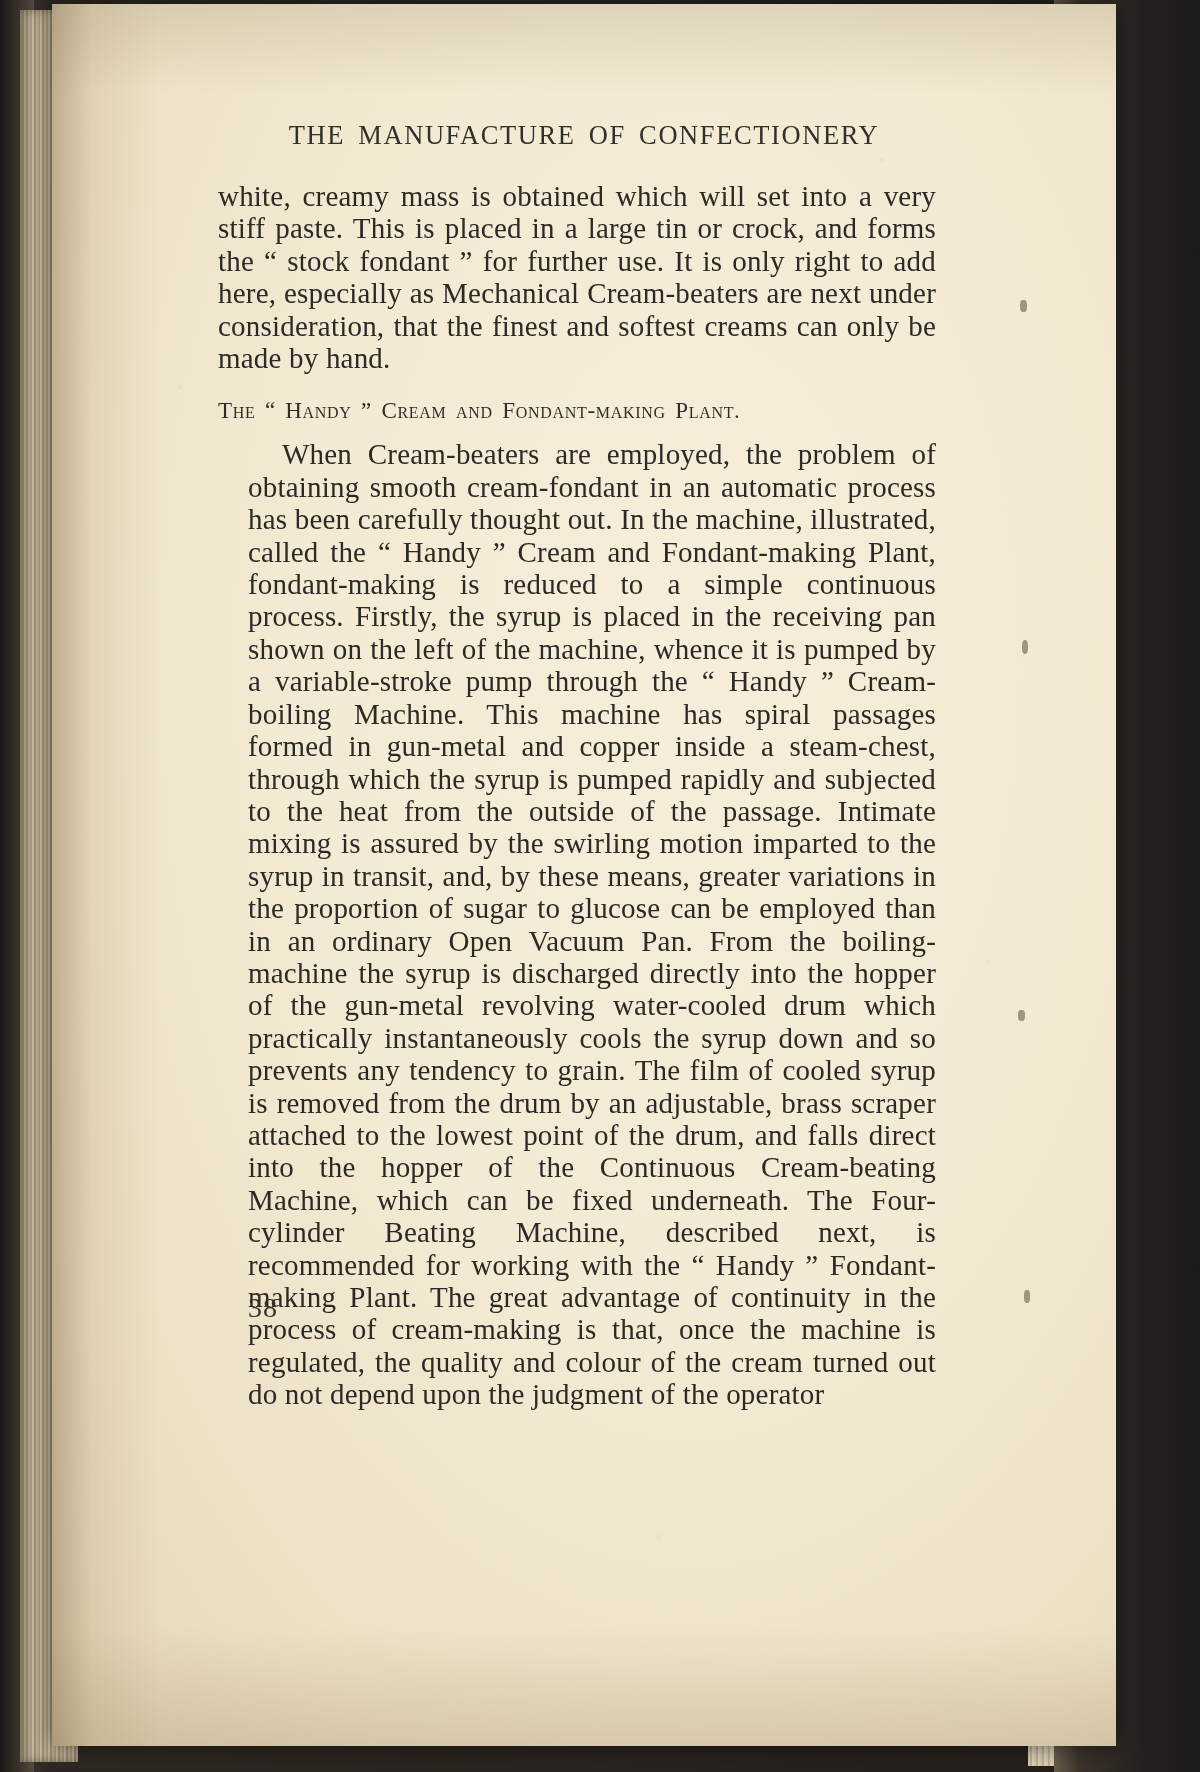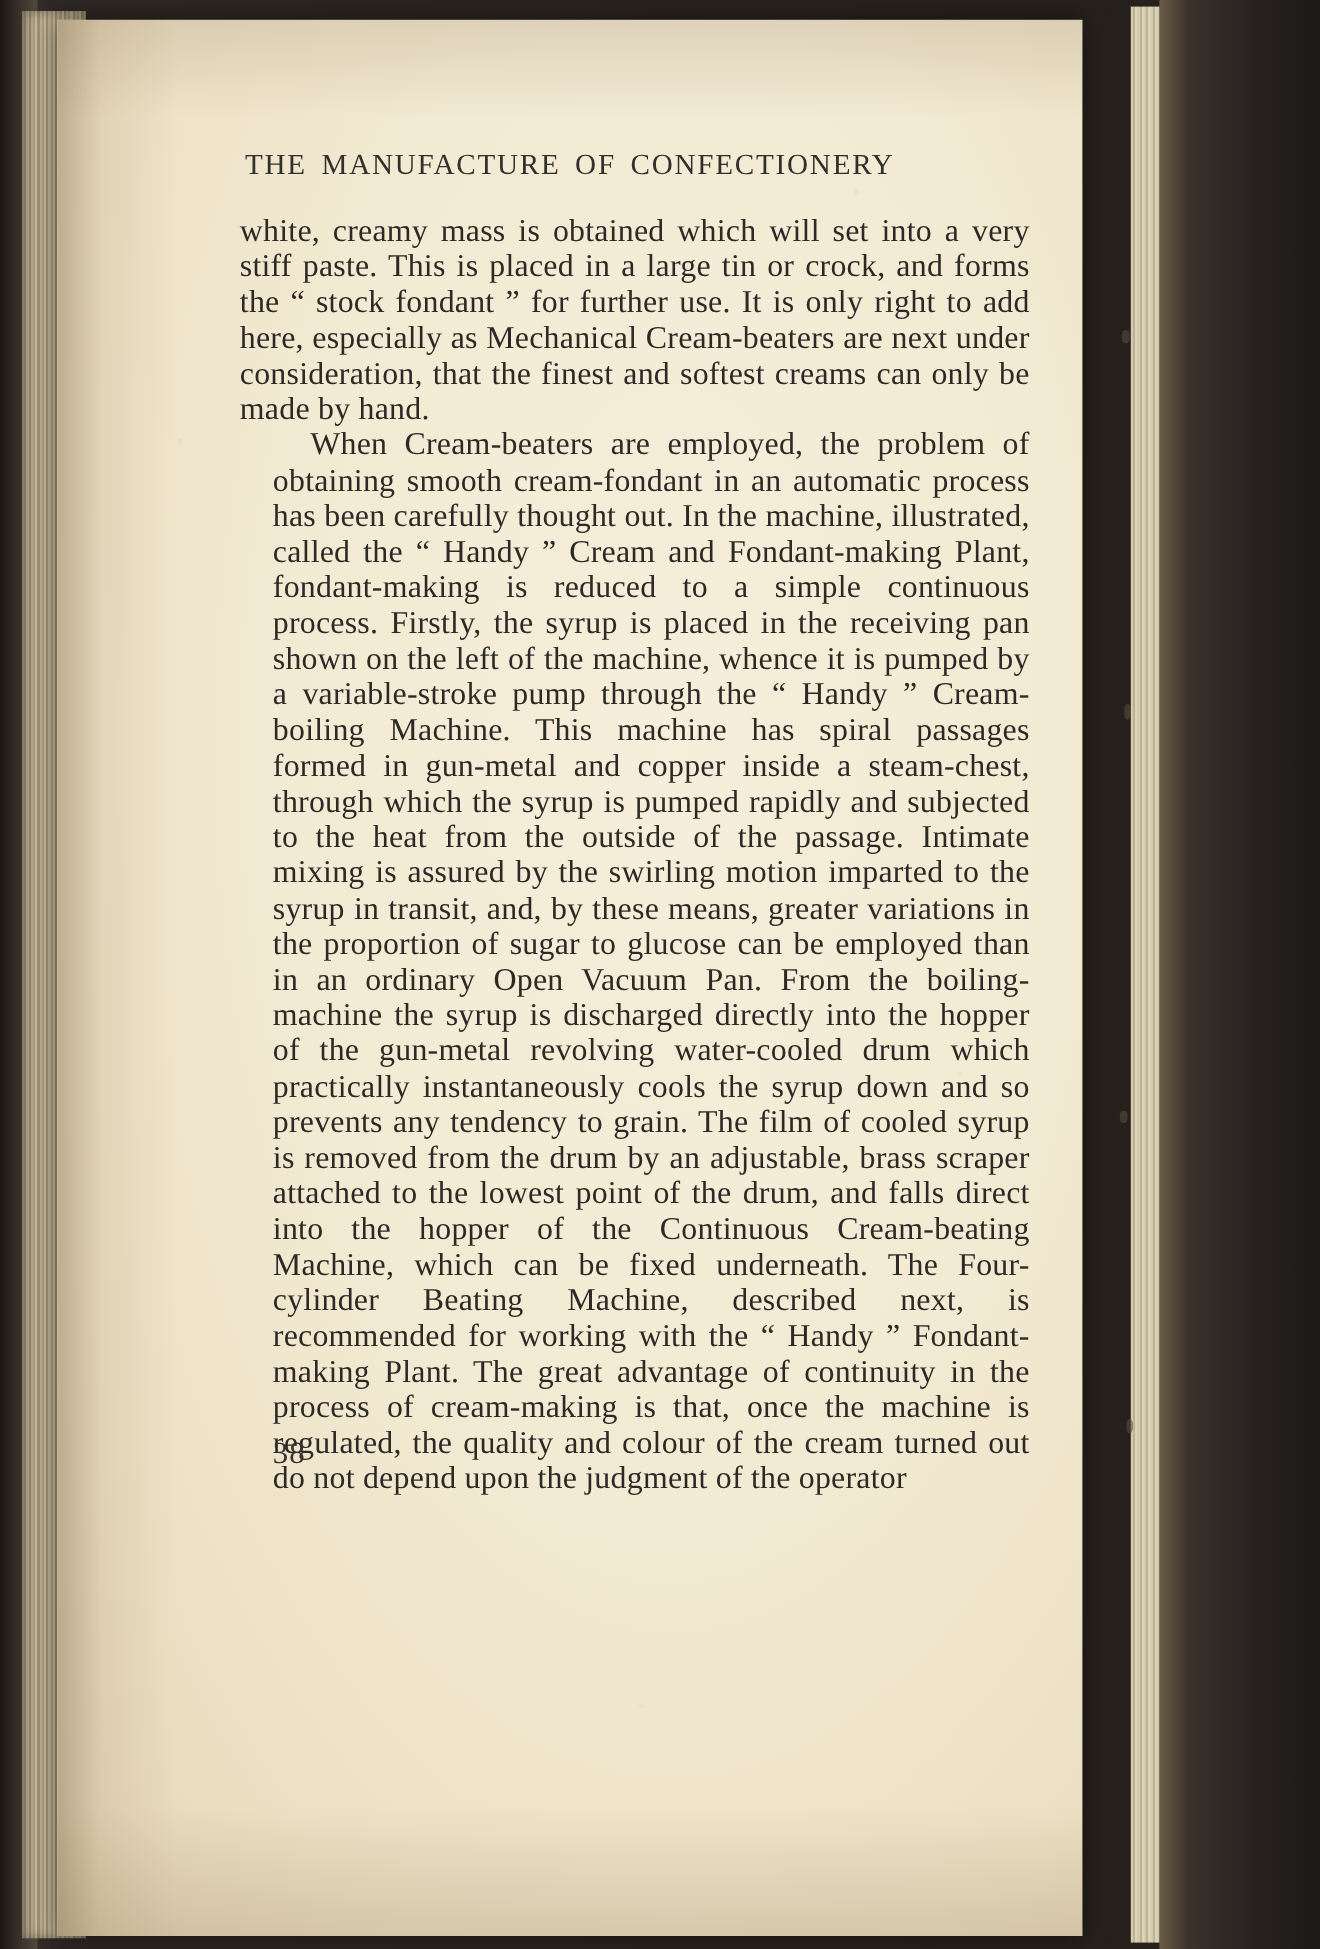--- a/index.html
+++ b/index.html
@@ -67,22 +67,22 @@
     left: 1054px; top: 0;
     width: 146px; height: 1772px;
     background: linear-gradient(90deg,#6b5c49 0%, #3b332b 18%, #262120 60%, #1d1a18 100%);
     z-index: 5;
   }
 
   
   #page {
     position: absolute;
     left: 52px;
-    top: 18px;
-    width: 932px;
+    top: 4px;
+    width: 1064px;
     height: 1742px;
     background:
       radial-gradient(ellipse at 60% 38%, #f6eeda 0%, #f3ead3 45%, #ece0c4 78%, #e2d4b4 100%);
     box-shadow: 0 0 22px rgba(0,0,0,.55);
     z-index: 7;
     overflow: hidden;
   }
   
   #page:before {
     content:"";
@@ -185,20 +185,21 @@
 
   <div id="page">
     <div class="content">
 
       <div class="running-head">THE MANUFACTURE OF CONFECTIONERY</div>
 
       <div class="body-col">
 
         <p class="para">white, creamy mass is obtained which will set into a very stiff paste.  This is placed in a large tin or crock, and forms the “ stock fondant ” for further use.  It is only right to add here, especially as Mechanical Cream-beaters are next under consideration, that the finest and softest creams can only be made by hand.</p>
 
+        <h2 class="section">The “ Handy ” Cream and Fondant-making Plant.</h2>
 
         <p class="para indent">When Cream-beaters are employed, the problem of obtaining smooth cream-fondant in an automatic process has been carefully thought out.  In the machine, illustrated, called the “ Handy ” Cream and Fondant-making Plant, fondant-making is reduced to a simple continuous process. Firstly, the syrup is placed in the receiving pan shown on the left of the machine, whence it is pumped by a variable-stroke pump through the “ Handy ” Cream-boiling Machine. This machine has spiral passages formed in gun-metal and copper inside a steam-chest, through which the syrup is pumped rapidly and subjected to the heat from the outside of the passage.  Intimate mixing is assured by the swirling motion imparted to the syrup in transit, and, by these means, greater variations in the proportion of sugar to glucose can be employed than in an ordinary Open Vacuum Pan.  From the boiling-machine the syrup is discharged directly into the hopper of the gun-metal revolving water-cooled drum which practically instantaneously cools the syrup down and so prevents any tendency to grain.  The film of cooled syrup is removed from the drum by an adjustable, brass scraper attached to the lowest point of the drum, and falls direct into the hopper of the Continuous Cream-beating Machine, which can be fixed underneath. The Four-cylinder Beating Machine, described next, is recommended for working with the “ Handy ” Fondant-making Plant.  The great advantage of continuity in the process of cream-making is that, once the machine is regulated, the quality and colour of the cream turned out do not depend upon the judgment of the operator</p>
 
       </div>
 
       <div class="folio">38</div>
     </div>
   </div>
 
   <div class="fleck" style="left:1020px; top:300px; width:7px; height:12px;"></div>

